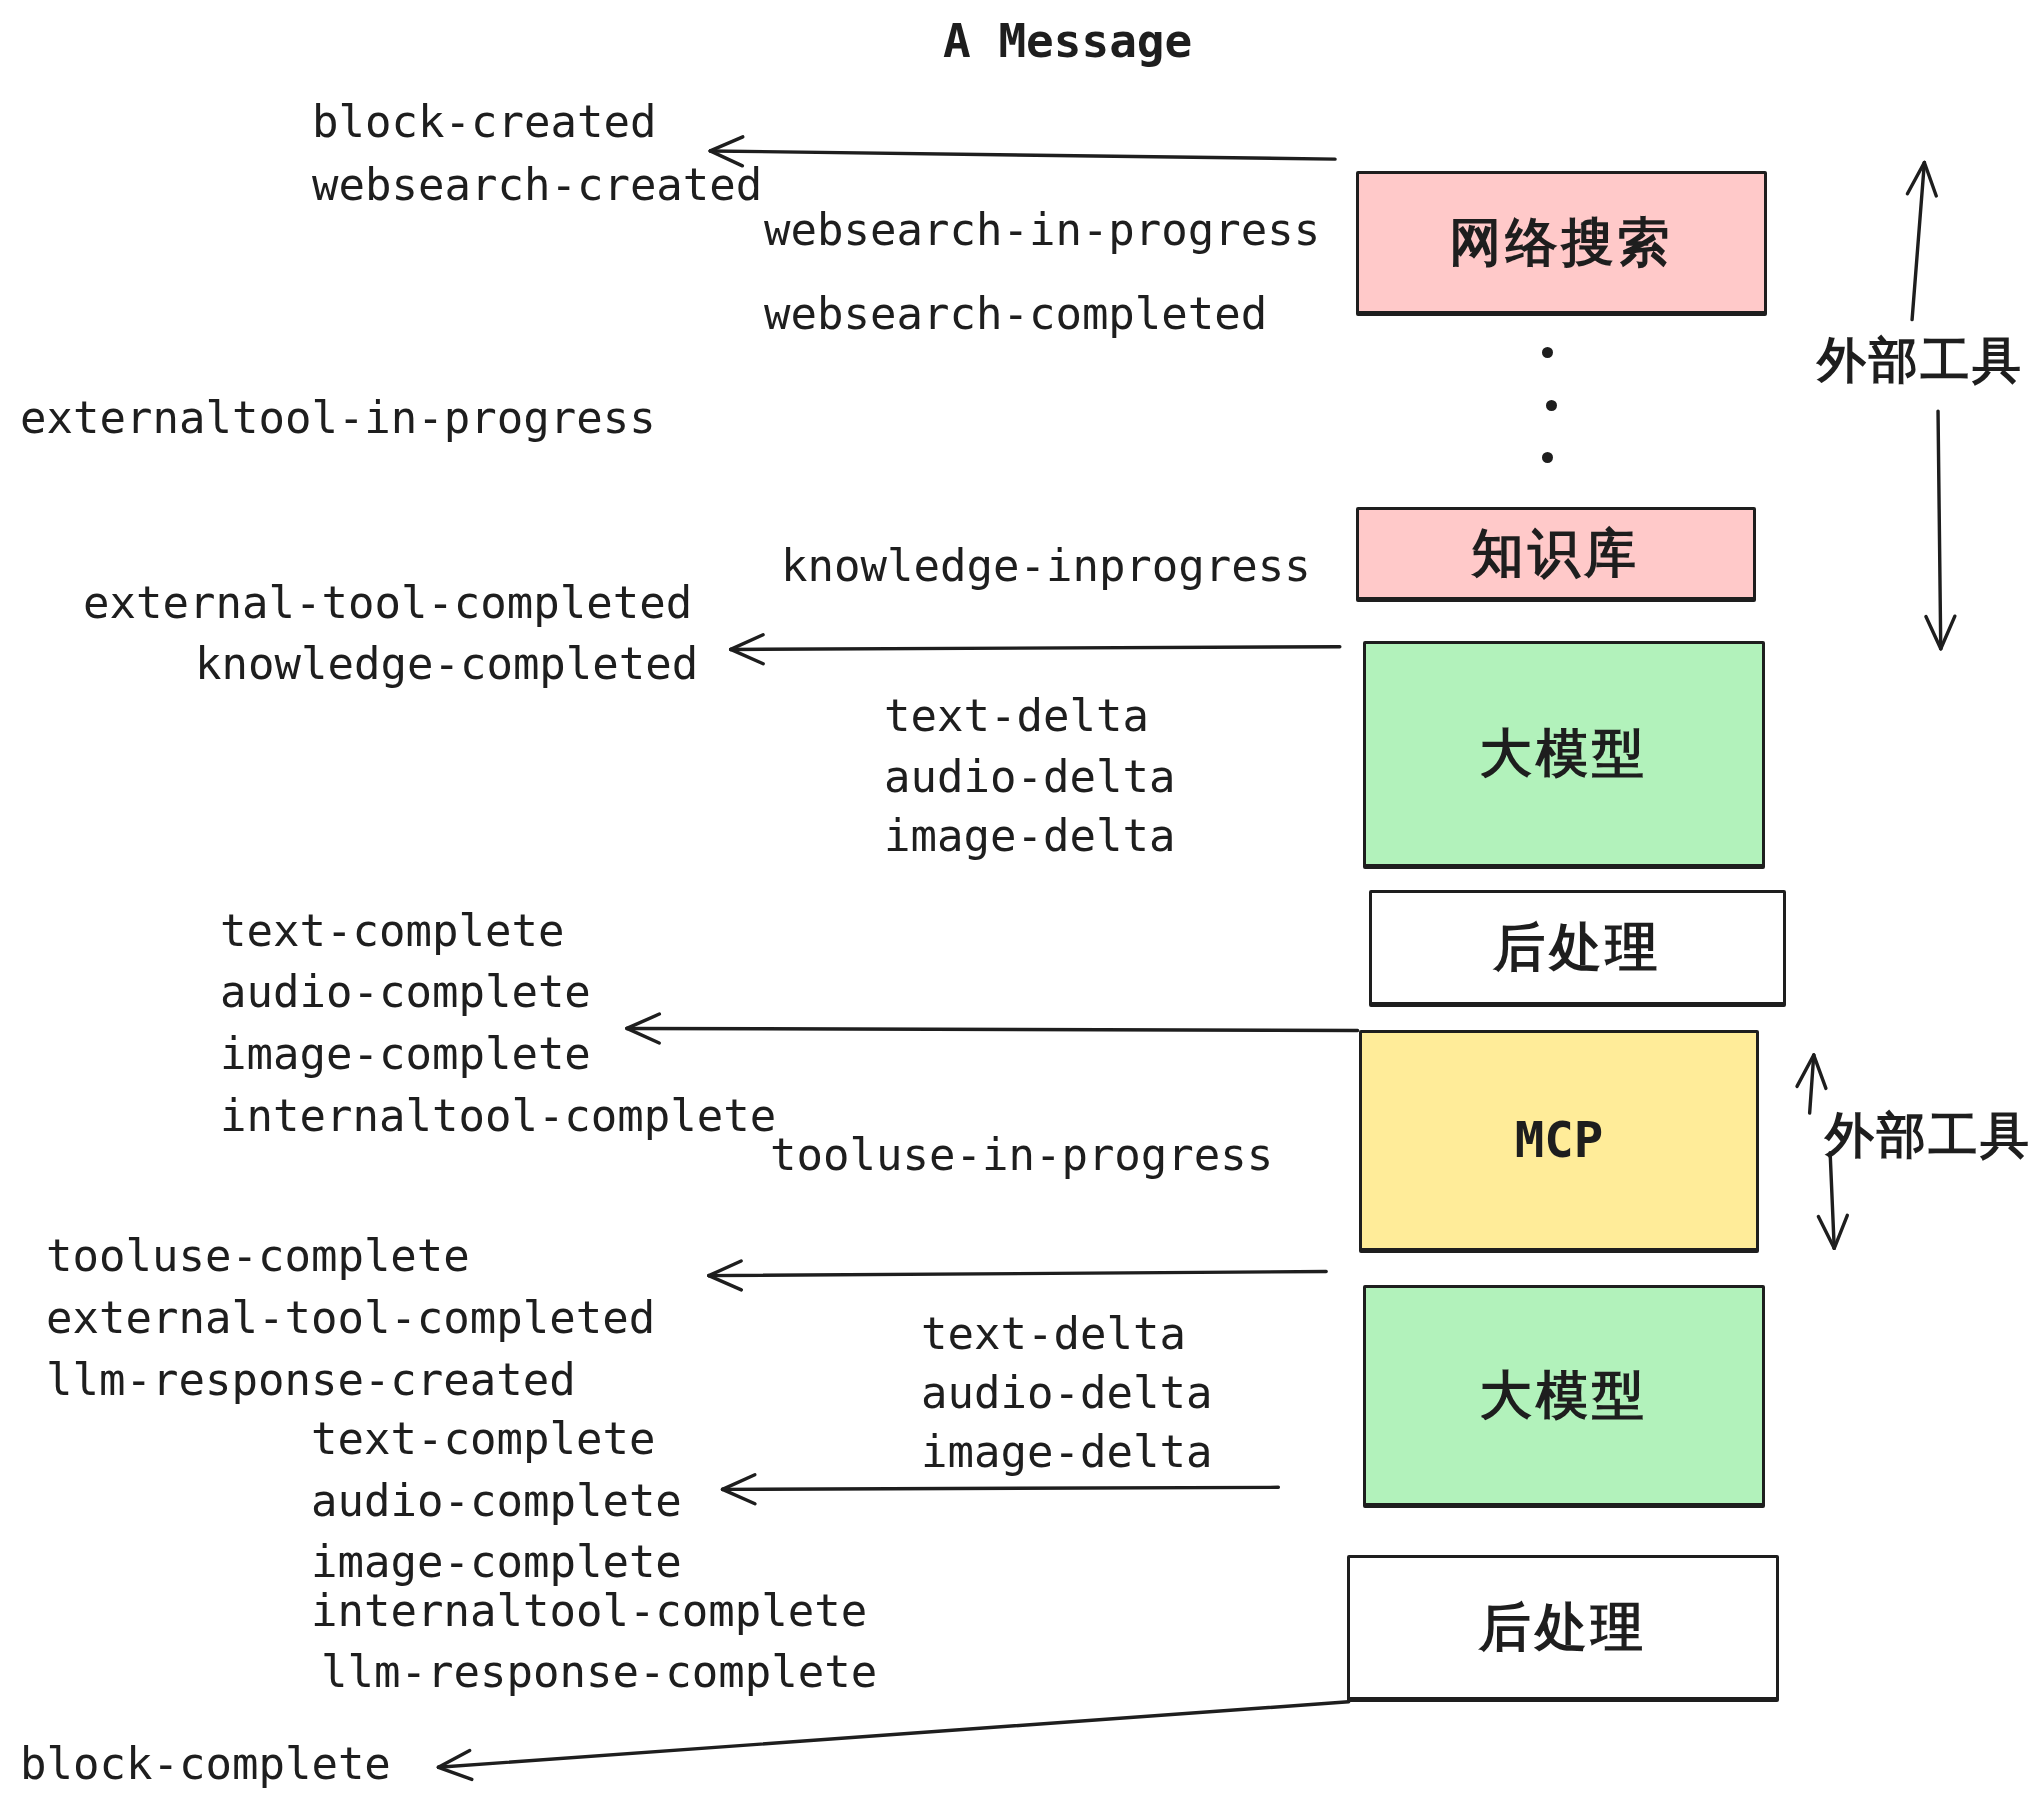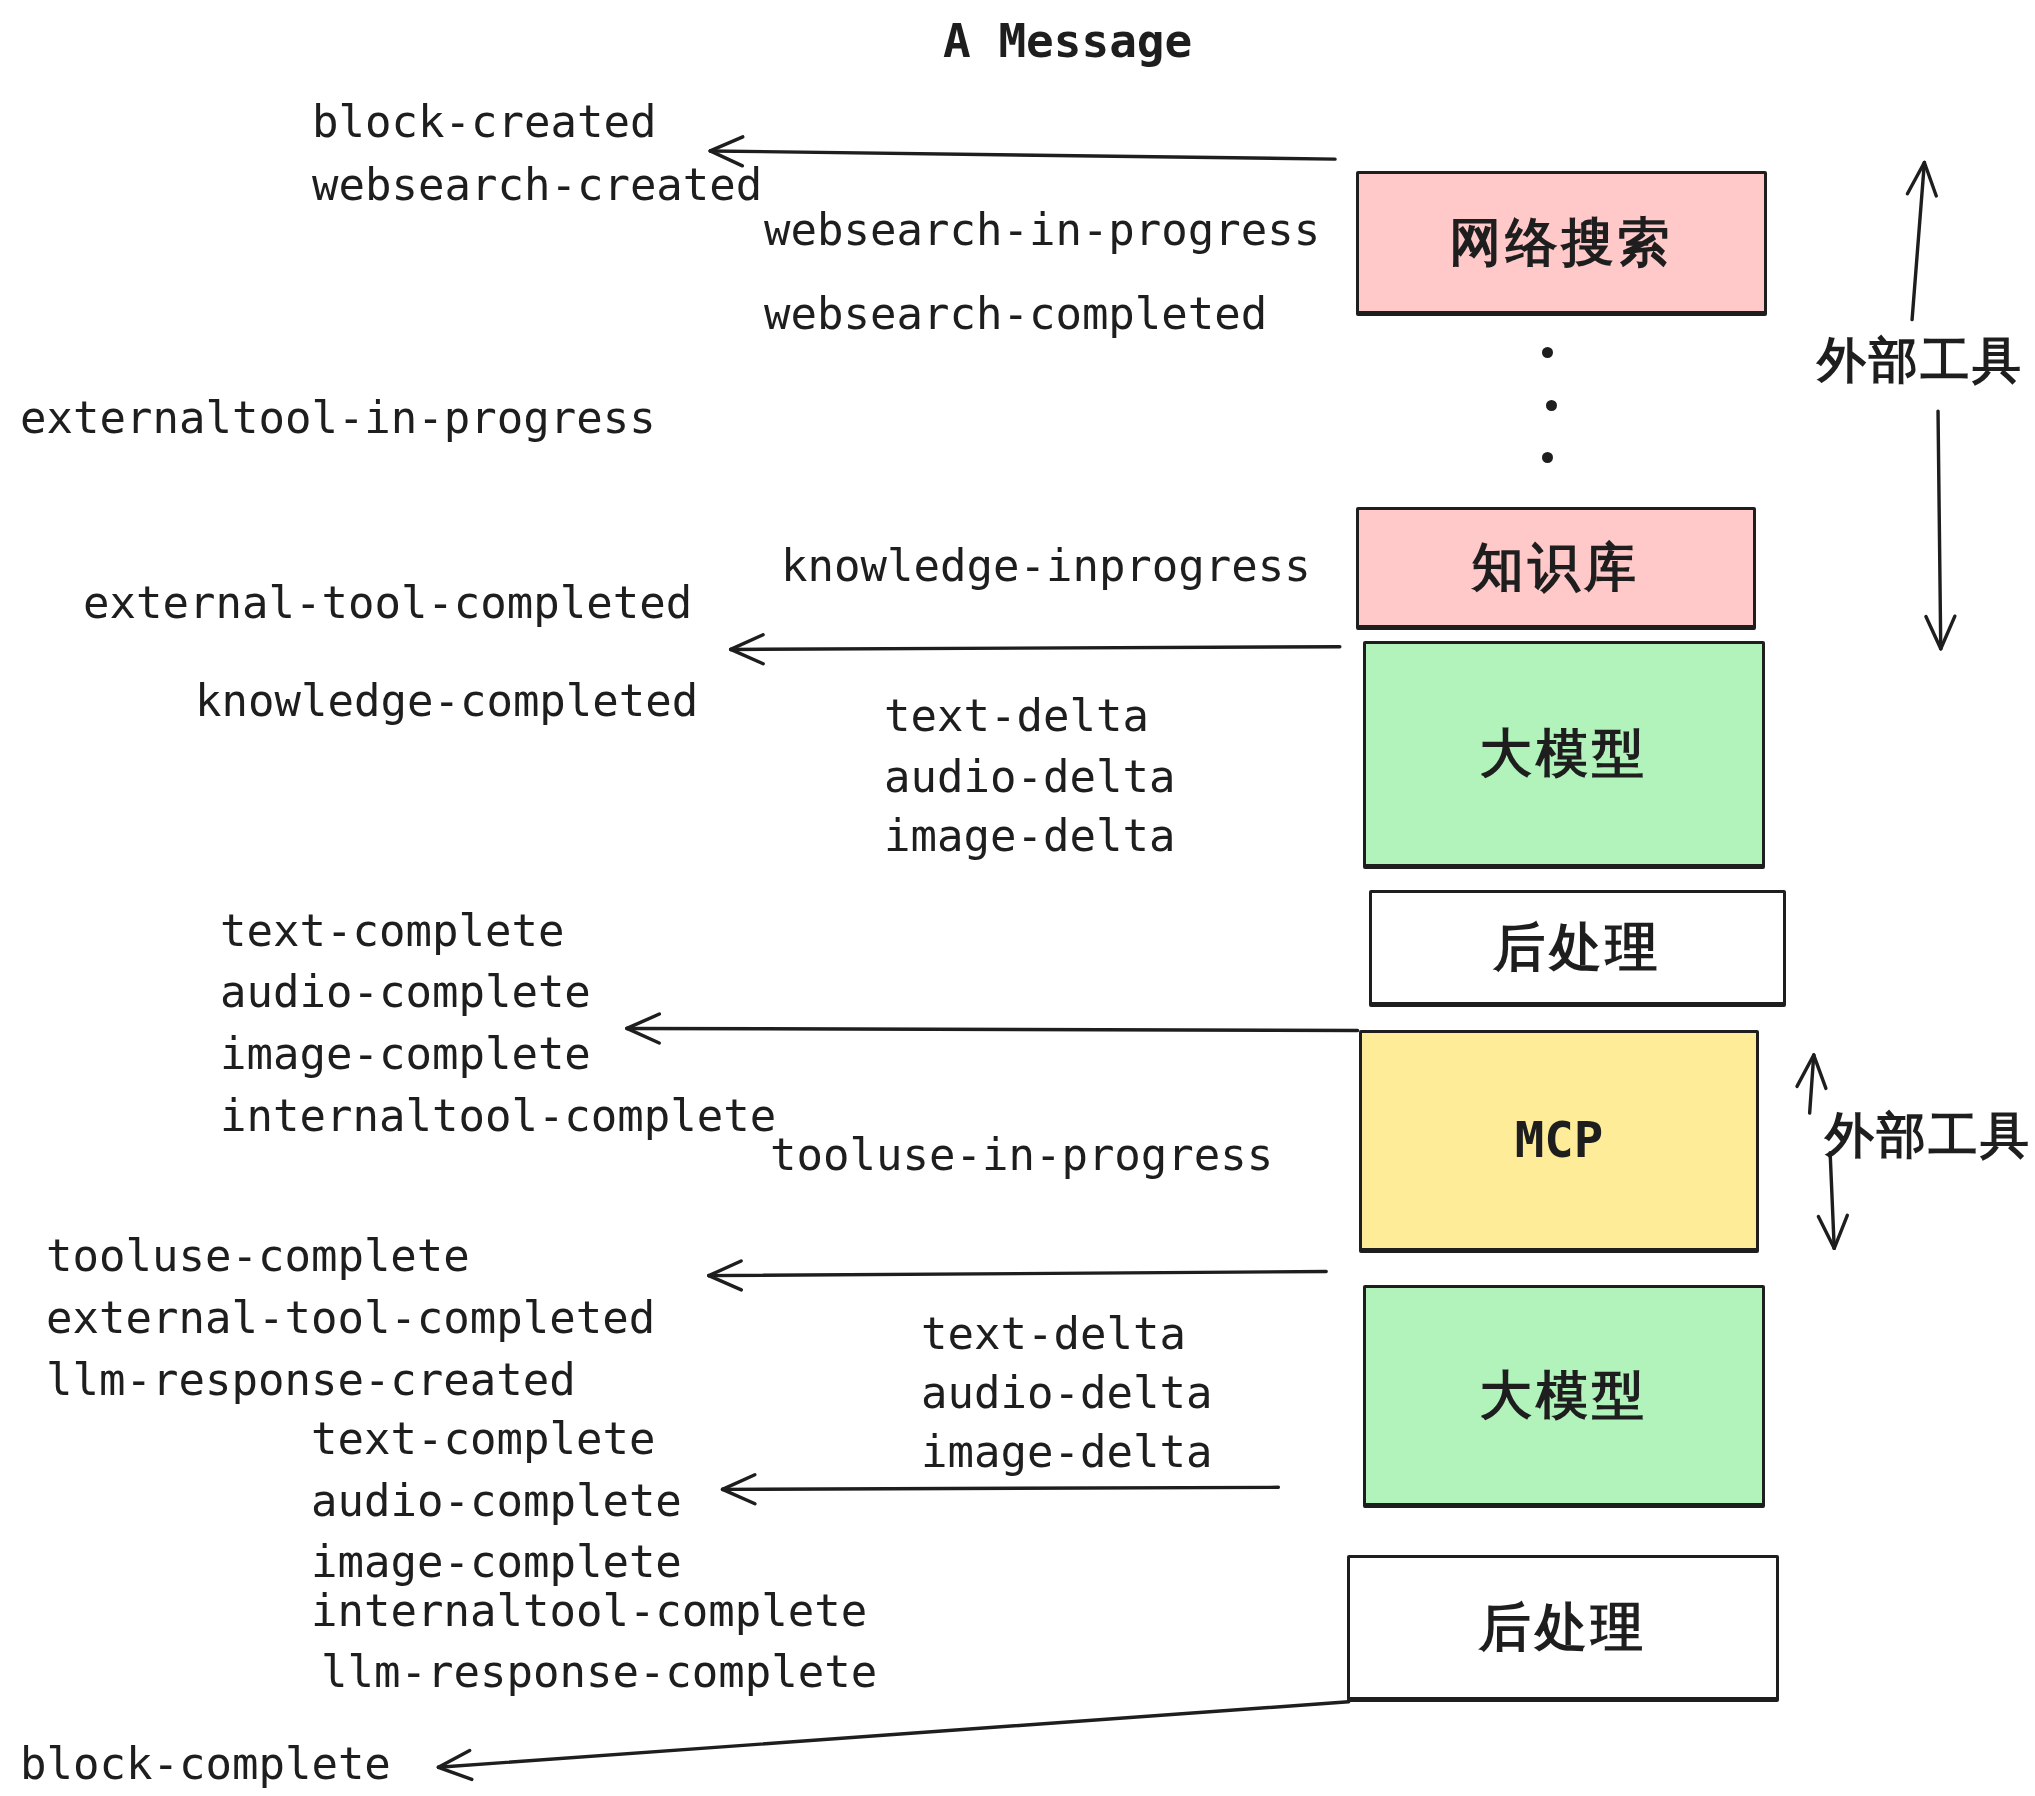--- a/index.html
+++ b/index.html
@@ -128,21 +128,21 @@
       <g>
         <line x1="2680" y1="1688" x2="2686" y2="1828" stroke="#1e1e1e" stroke-width="5" stroke-linecap="round"></line>
         <line x1="2686" y1="1828" x2="2705.151079977052" y2="1779.6550298819768" stroke="#1e1e1e" stroke-width="5" stroke-linecap="round"></line>
         <line x1="2686" y1="1828" x2="2662.7828845758136" y2="1781.4708096848872" stroke="#1e1e1e" stroke-width="5" stroke-linecap="round"></line>
       </g>
     </svg>
   <div class="diagram-title">A Message</div>
 <div class="node-box" style="left: 1356px; top: 171px; width: 411px; height: 145px; background: rgb(255, 201, 201);">
       <span class="node-label">网络搜索</span>
     </div>
-    <div class="node-box" style="left: 1356px; top: 507px; width: 400px; height: 123px; background: rgb(255, 201, 201);">
+    <div class="node-box" style="left: 1356px; top: 507px; width: 400px; height: 95px; background: rgb(255, 201, 201);">
       <span class="node-label">知识库</span>
     </div>
     <div class="node-box" style="left: 1363px; top: 641px; width: 402px; height: 228px; background: rgb(178, 242, 187);">
       <span class="node-label">大模型</span>
     </div>
     <div class="node-box" style="left: 1369px; top: 890px; width: 417px; height: 117px; background: rgb(255, 255, 255);">
       <span class="node-label">后处理</span>
     </div>
     <div class="node-box mono-label" style="left: 1359px; top: 1030px; width: 400px; height: 223px; background: rgb(255, 236, 153); text-align: right;">
       <span class="node-label">MCP</span>
@@ -153,21 +153,21 @@
     <div class="node-box" style="left: 1347px; top: 1555px; width: 432px; height: 147px; background: rgb(255, 255, 255);">
       <span class="node-label">后处理</span>
     </div>
     <div class="event-label" style="left: 312px; top: 93px;">block-created</div>
     <div class="event-label" style="left: 764px; top: 201px;">websearch-in-progress</div>
     <div class="event-label" style="left: 312px; top: 156px;">websearch-created</div>
     <div class="event-label" style="left: 764px; top: 285px;">websearch-completed</div>
     <div class="event-label" style="left: 20px; top: 389px;">externaltool-in-progress</div>
     <div class="event-label" style="left: 781px; top: 537px;">knowledge-inprogress</div>
     <div class="event-label" style="left: 83px; top: 574px;">external-tool-completed</div>
-    <div class="event-label" style="left: 195px; top: 672px;">knowledge-completed</div>
+    <div class="event-label" style="left: 195px; top: 635px;">knowledge-completed</div>
     <div class="event-label" style="left: 884px; top: 687px;">text-delta</div>
     <div class="event-label" style="left: 884px; top: 748px;">audio-delta</div>
     <div class="event-label" style="left: 884px; top: 807px;">image-delta</div>
     <div class="event-label" style="left: 220px; top: 902px;">text-complete</div>
     <div class="event-label" style="left: 220px; top: 963px;">audio-complete</div>
     <div class="event-label" style="left: 220px; top: 1025px;">image-complete</div>
     <div class="event-label" style="left: 220px; top: 1087px;">internaltool-complete</div>
     <div class="event-label" style="left: 770px; top: 1126px;">tooluse-in-progress</div>
     <div class="event-label" style="left: 46px; top: 1227px;">tooluse-complete</div>
     <div class="event-label" style="left: 46px; top: 1289px;">external-tool-completed</div>

